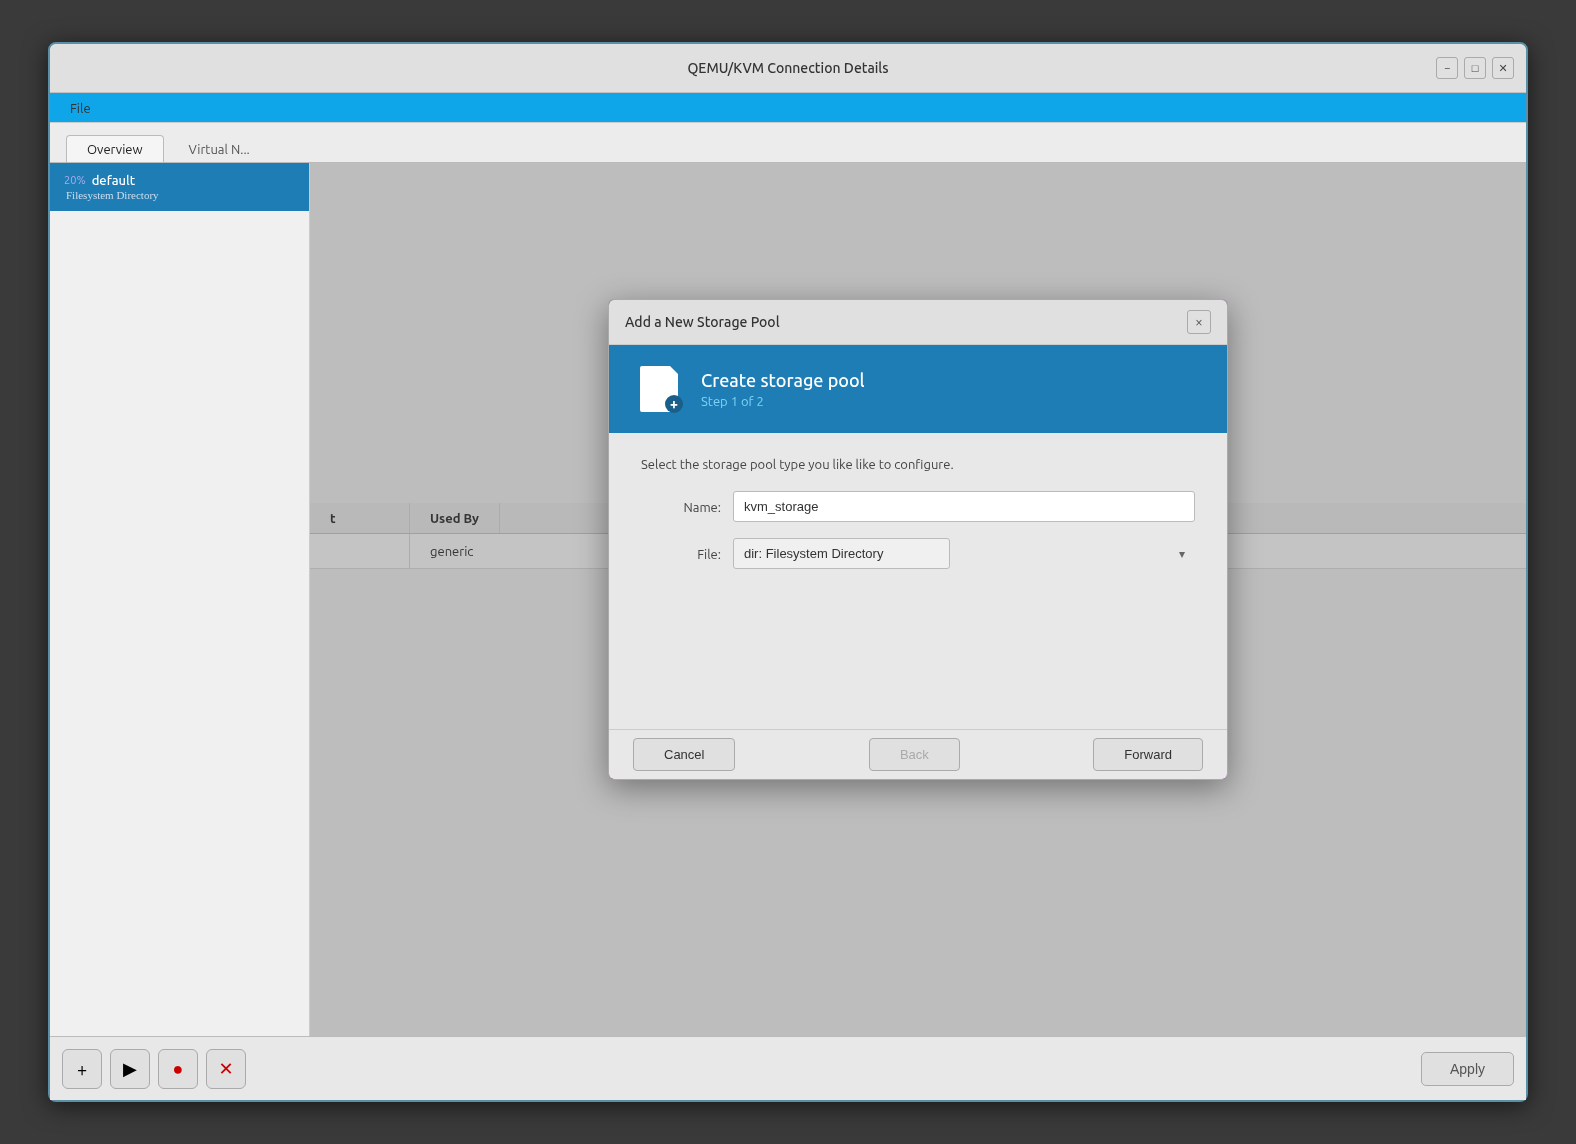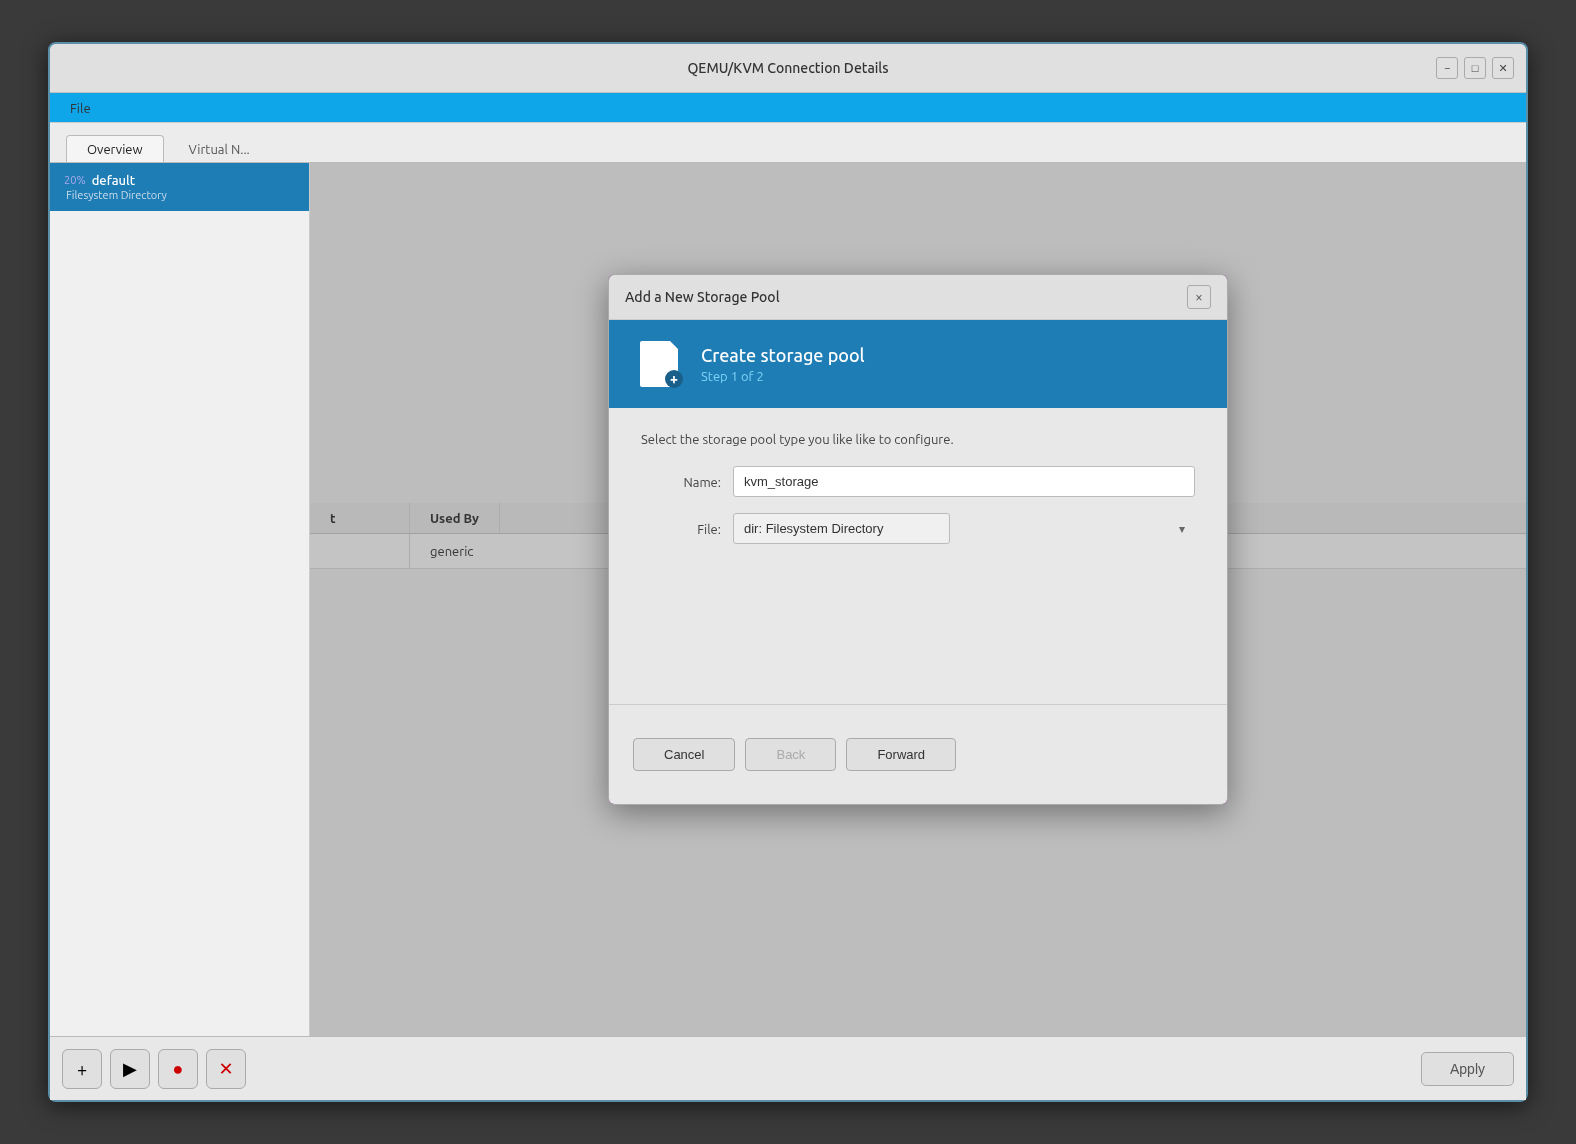--- a/index.html
+++ b/index.html
@@ -151,21 +151,21 @@
     .sidebar-item.active .percent-badge { color: #aae; }
     .sidebar-item .item-name {
       font-size: 13px;
       font-weight: 500;
     }
     .sidebar-item .item-type {
       font-size: 11px;
       color: #888;
       margin-left: 2px;
     }
-    .sidebar-item.active .item-type { color: #cde; }
+    .sidebar-item.active .item-type { color: #cde; font-family: Liberation Serif, serif; }
 
     
     .main-panel {
       flex: 1;
       display: flex;
       flex-direction: column;
       padding: 0;
       background: #f5f5f5;
       position: relative;
     }
@@ -409,25 +409,25 @@
       font-size: 12px;
     }
 
     
     .dialog-spacer {
       height: 120px;
     }
 
     
     .dialog-footer {
-      padding: 33px 24px;
+      padding: 8px 24px;
       background: #e8e8e8;
       border-top: 1px solid #ccc;
       display: flex;
-      justify-content: flex-start;
+      justify-content: space-between;
       gap: 10px;
     }
     .dialog-btn {
       padding: 8px 30px;
       border: 1px solid #aaa;
       background: #e0e0e0;
       border-radius: 4px;
       font-size: 13px;
       cursor: pointer;
       color: #333;

